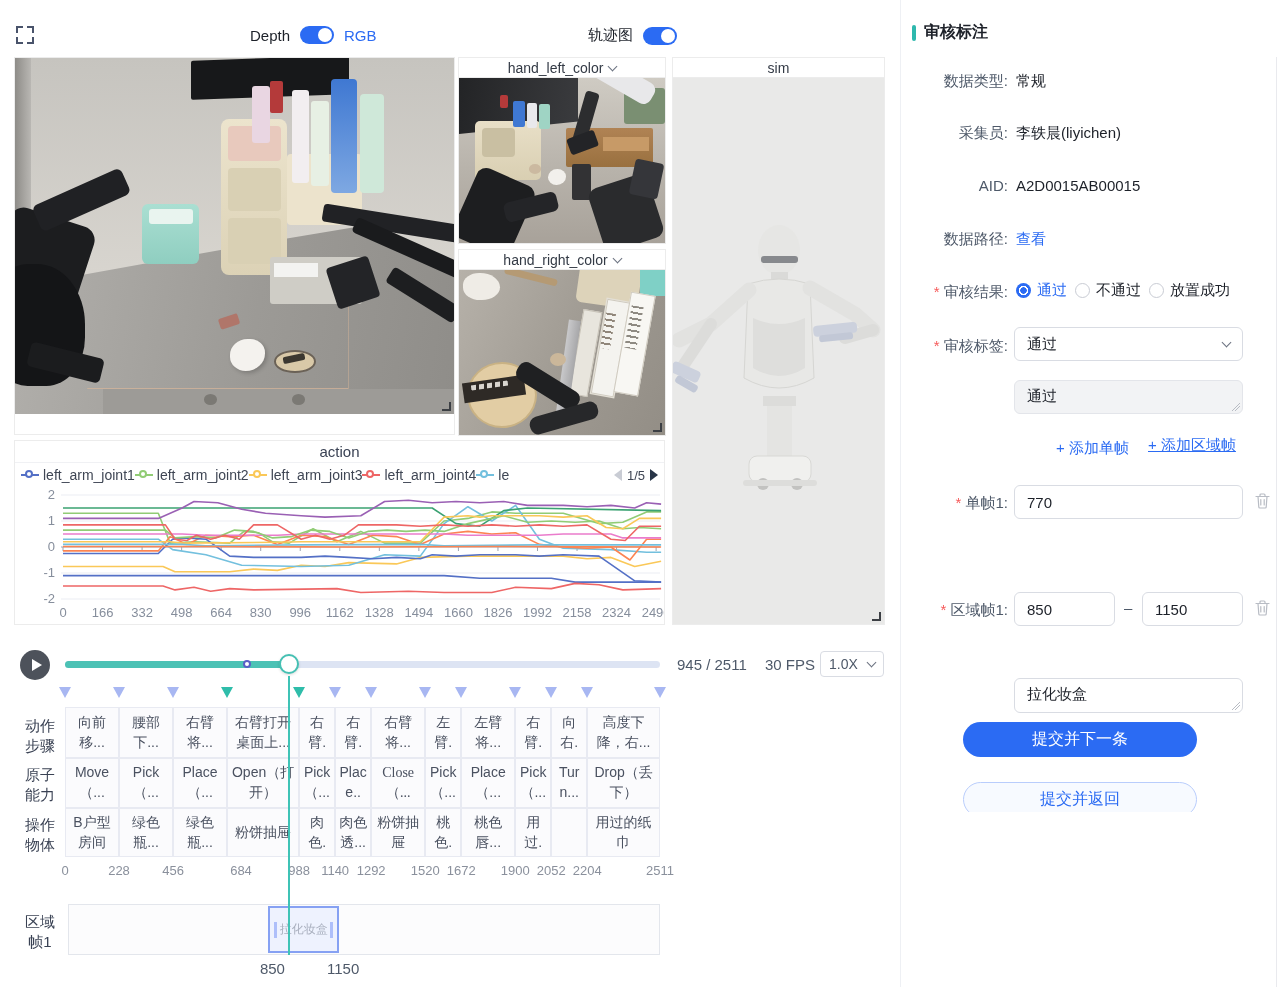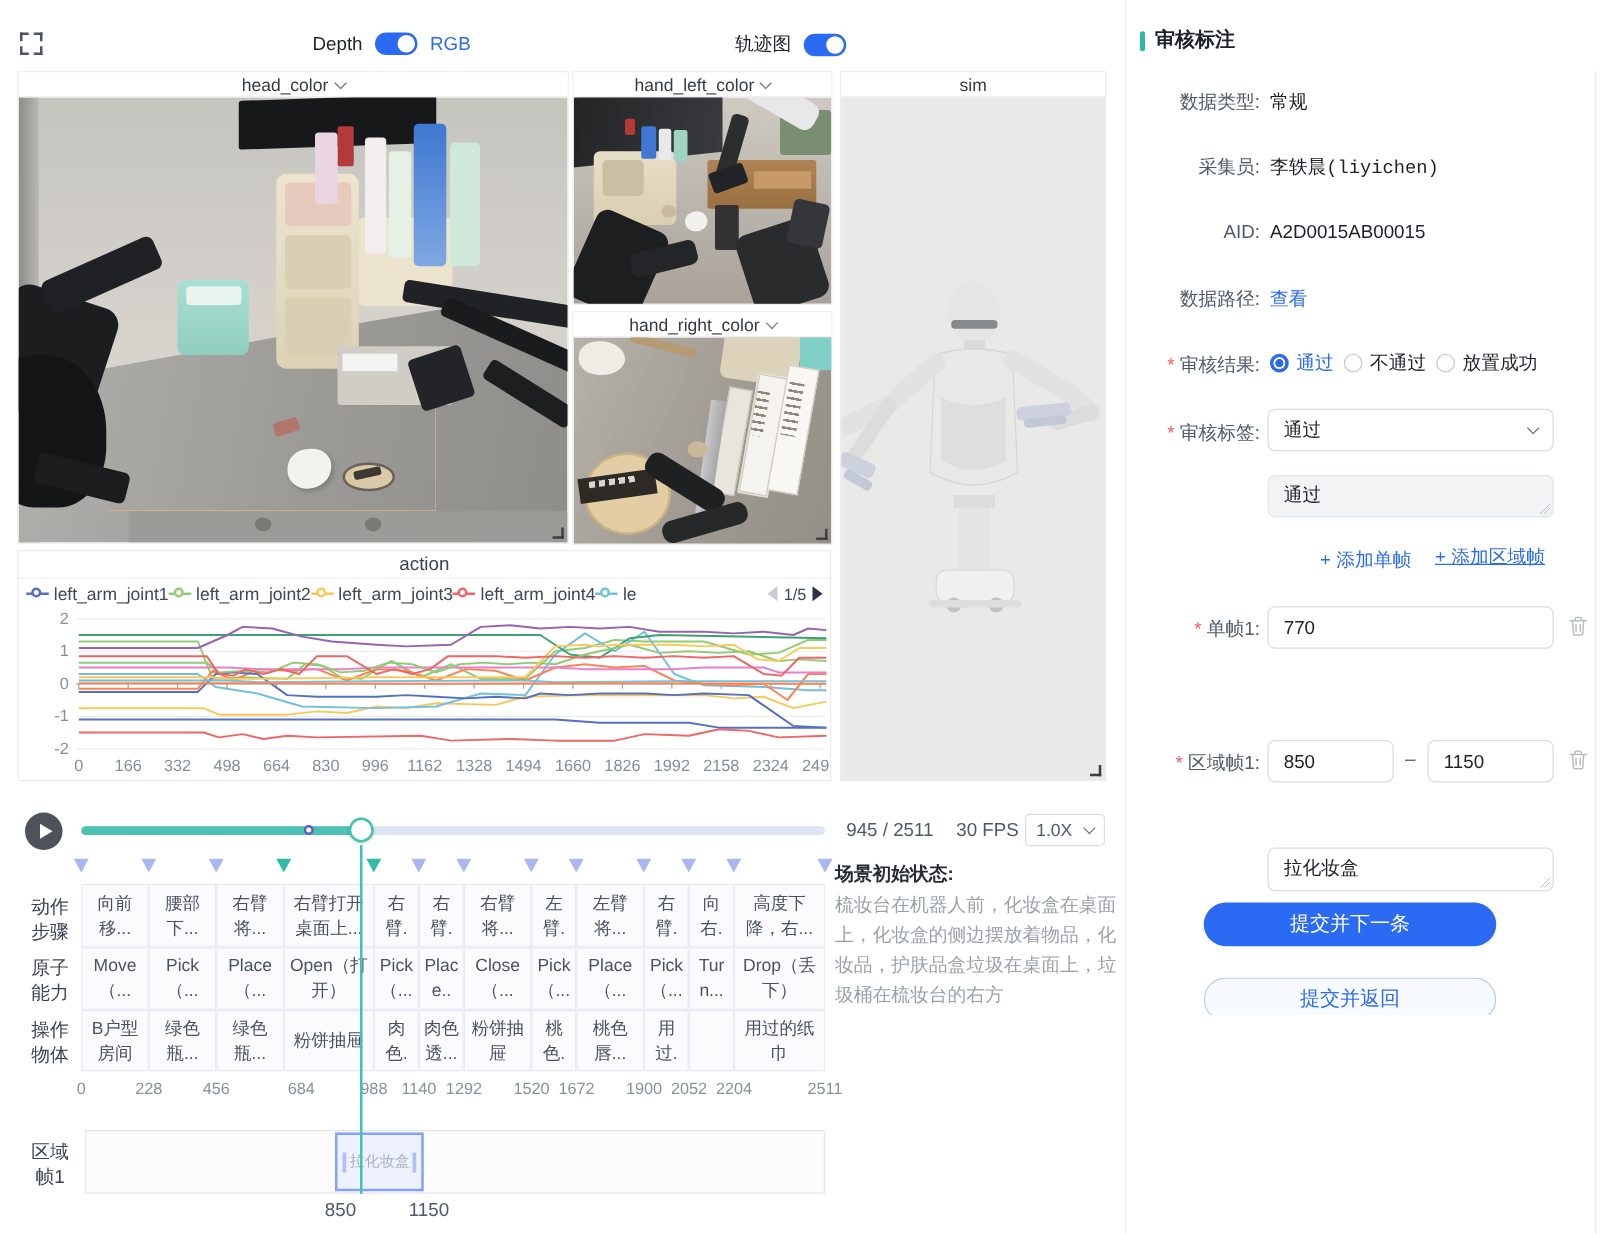--- a/index.html
+++ b/index.html
@@ -121,24 +121,20 @@
     <span class="lbl blue">RGB</span>
   </div>
   <div class="abs" style="left:588px; top:26px; display:flex; align-items:center; gap:10px;">
     <span class="lbl">轨迹图</span>
     <div class="toggle">
         <div class="knob"></div>
       </div>
   </div>
 
   <div class="abs panel" style="left:14px; top:57px; width:441px; height:378px;">
-    <div class="cam-header">
-      <span>head_color</span>
-      <span class="chev"></span>
-    </div>
     <div class="photo" style="width:439px; height:356px;">
       <div class="ph" style="inset:0; background:linear-gradient(180deg,#c6c4bf,#d8d5cf 62%,#c4c2be);"></div>
       <div class="ph" style="left:0; top:0; width:16px; height:100%; background:linear-gradient(90deg,#8e8c88,#b9b7b3);"></div>
       <div class="ph" style="left:40%; top:0; width:36%; height:11%; background:#17181a; transform:skewY(-2deg); border-radius:2px;"></div>
       <div class="ph" style="left:0; top:40%; width:100%; height:60%; background:linear-gradient(100deg,#b2b0ac,#9c9a96 55%,#8f8d89); clip-path:polygon(7% 38%, 50% 22%, 79% 12%, 100% 28%, 100% 100%, 0 100%, 0 58%);"></div>
       <div class="ph" style="left:14%; top:63%; width:62%; height:30%; border:1px solid #d9b79a; clip-path:polygon(0 20%, 100% 0, 100% 100%, 4% 100%); opacity:.7;"></div>
       <div class="ph" style="left:29%; top:41%; width:13%; height:17%; background:linear-gradient(180deg,#aadfd2,#8fcec0); border-radius:6px;"></div>
       <div class="ph" style="left:30.5%; top:42.5%; width:10%; height:4%; background:#e9f4ef; border-radius:3px;"></div>
       <div class="ph" style="left:47%; top:17%; width:15%; height:44%; background:linear-gradient(180deg,#ece4cd,#dcd2b6); border-radius:8px;"></div>
       <div class="ph" style="left:48.5%; top:19%; width:12%; height:10%; background:#e8c9bd; border-radius:4px;"></div>
@@ -410,21 +406,21 @@
       <div class="seg-cell" style="left: 461.193px; top: 707px; width: 54.0263px; height: 51px;">左臂将...</div>
       <div class="seg-cell" style="left: 515.219px; top: 707px; width: 36.0175px; height: 51px;">右臂.</div>
       <div class="seg-cell" style="left: 551.237px; top: 707px; width: 36.0175px; height: 51px;">向右.</div>
       <div class="seg-cell" style="left: 587.254px; top: 707px; width: 72.7459px; height: 51px;">高度下降，右...</div>
       <div class="seg-cell" style="left: 65px; top: 758px; width: 54.0263px; height: 50px;">Move（...</div>
       <div class="seg-cell" style="left: 119.026px; top: 758px; width: 54.0263px; height: 50px;">Pick（...</div>
       <div class="seg-cell" style="left: 173.053px; top: 758px; width: 54.0263px; height: 50px;">Place（...</div>
       <div class="seg-cell" style="left: 227.079px; top: 758px; width: 72.035px; height: 50px;">Open（打开）</div>
       <div class="seg-cell" style="left: 299.114px; top: 758px; width: 36.0175px; height: 50px;">Pick（...</div>
       <div class="seg-cell" style="left: 335.131px; top: 758px; width: 36.0175px; height: 50px;">Place..</div>
-      <div class="seg-cell" style="left: 371.149px; top: 758px; width: 54px; height: 50px;">Close（...</div>
+      <div class="seg-cell" style="left: 371.149px; top: 758px; width: 54px; height: 50px; font-family: Liberation Serif, serif;">Close（...</div>
       <div class="seg-cell" style="left: 425.175px; top: 758px; width: 36.0175px; height: 50px;">Pick（...</div>
       <div class="seg-cell" style="left: 461.193px; top: 758px; width: 54.0263px; height: 50px;">Place（...</div>
       <div class="seg-cell" style="left: 515.219px; top: 758px; width: 36.0175px; height: 50px;">Pick（...</div>
       <div class="seg-cell" style="left: 551.237px; top: 758px; width: 36.0175px; height: 50px;">Turn...</div>
       <div class="seg-cell" style="left: 587.254px; top: 758px; width: 72.7459px; height: 50px;">Drop（丢下）</div>
       <div class="seg-cell" style="left: 65px; top: 808px; width: 54.0263px; height: 49px;">B户型房间</div>
       <div class="seg-cell" style="left: 119.026px; top: 808px; width: 54.0263px; height: 49px;">绿色瓶...</div>
       <div class="seg-cell" style="left: 173.053px; top: 808px; width: 54.0263px; height: 49px;">绿色瓶...</div>
       <div class="seg-cell" style="left: 227.079px; top: 808px; width: 72.035px; height: 49px;">粉饼抽屉</div>
       <div class="seg-cell" style="left: 299.114px; top: 808px; width: 36.0175px; height: 49px;">肉色.</div>
@@ -445,24 +441,20 @@
       <div class="axis-num" style="left: 335.131px; top: 863px;">1140</div>
       <div class="axis-num" style="left: 371.149px; top: 863px;">1292</div>
       <div class="axis-num" style="left: 425.175px; top: 863px;">1520</div>
       <div class="axis-num" style="left: 461.193px; top: 863px;">1672</div>
       <div class="axis-num" style="left: 515.219px; top: 863px;">1900</div>
       <div class="axis-num" style="left: 551.237px; top: 863px;">2052</div>
       <div class="axis-num" style="left: 587.254px; top: 863px;">2204</div>
       <div class="axis-num" style="left: 660px; top: 863px;">2511</div>
     </div>
 
-  <div class="abs" style="left:668px; top:690px; width:230px;">
-    <div class="scene-title">场景初始状态:</div>
-    <div class="scene-body">梳妆台在机器人前，化妆盒在桌面上，化妆盒的侧边摆放着物品，化妆品，护肤品盒垃圾在桌面上，垃圾桶在梳妆台的右方</div>
-  </div>
 
   <div class="abs rowlabel" style="left:20px; top:912px;">
     <span>区域帧1</span>
   </div>
   <div class="abs region-track" style="left:68px; top:904px; width:592px; height:51px;"></div>
   <div class="abs region-block" id="regionBlock" style="top: 906px; height: 47px; left: 268.398px; width: 70.7288px;">
     <div class="region-handle" style="left:4px;"></div>
     <span>拉化妆盒</span>
     <div class="region-handle" style="right:4px;"></div>
   </div>
@@ -474,21 +466,21 @@
 
   <div class="abs rp-title" style="left:912px; top:22px;">
     <div class="rp-titlebar"></div>
     <span>审核标注</span>
   </div>
 
   <div class="f-label" style="left:900px; top:72px;">数据类型:</div>
   <div class="f-value" style="left:1016px; top:72px;">常规</div>
 
   <div class="f-label" style="left:900px; top:124px;">采集员:</div>
-  <div class="f-value" style="left:1016px; top:124px;font-family:Liberation Mono, monospace;">李轶晨(liyichen)</div>
+  <div class="f-value" style="left:1016px; top:124px;">李轶晨(liyichen)</div>
 
   <div class="f-label" style="left:900px; top:177px;">AID:</div>
   <div class="f-value" style="left:1016px; top:177px;">A2D0015AB00015</div>
 
   <div class="f-label" style="left:900px; top:230px;">数据路径:</div>
   <div class="f-value link" style="left:1016px; top:230px;">查看</div>
 
   <div class="f-label req" style="left:900px; top:283px;">审核结果:</div>
   <div class="abs radio-row" id="radioRow" style="left:1016px; top:281px;">
       <div class="radio-opt">

